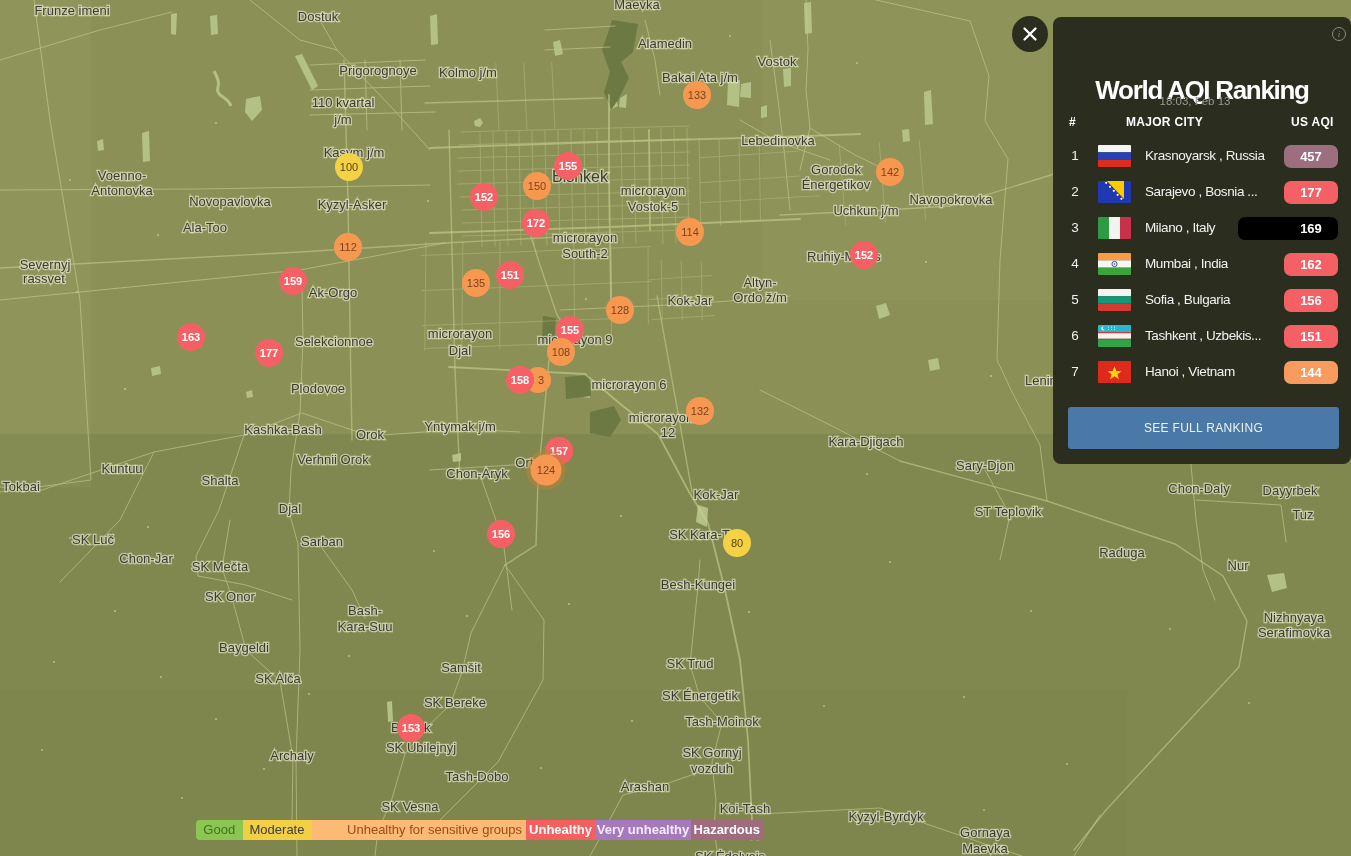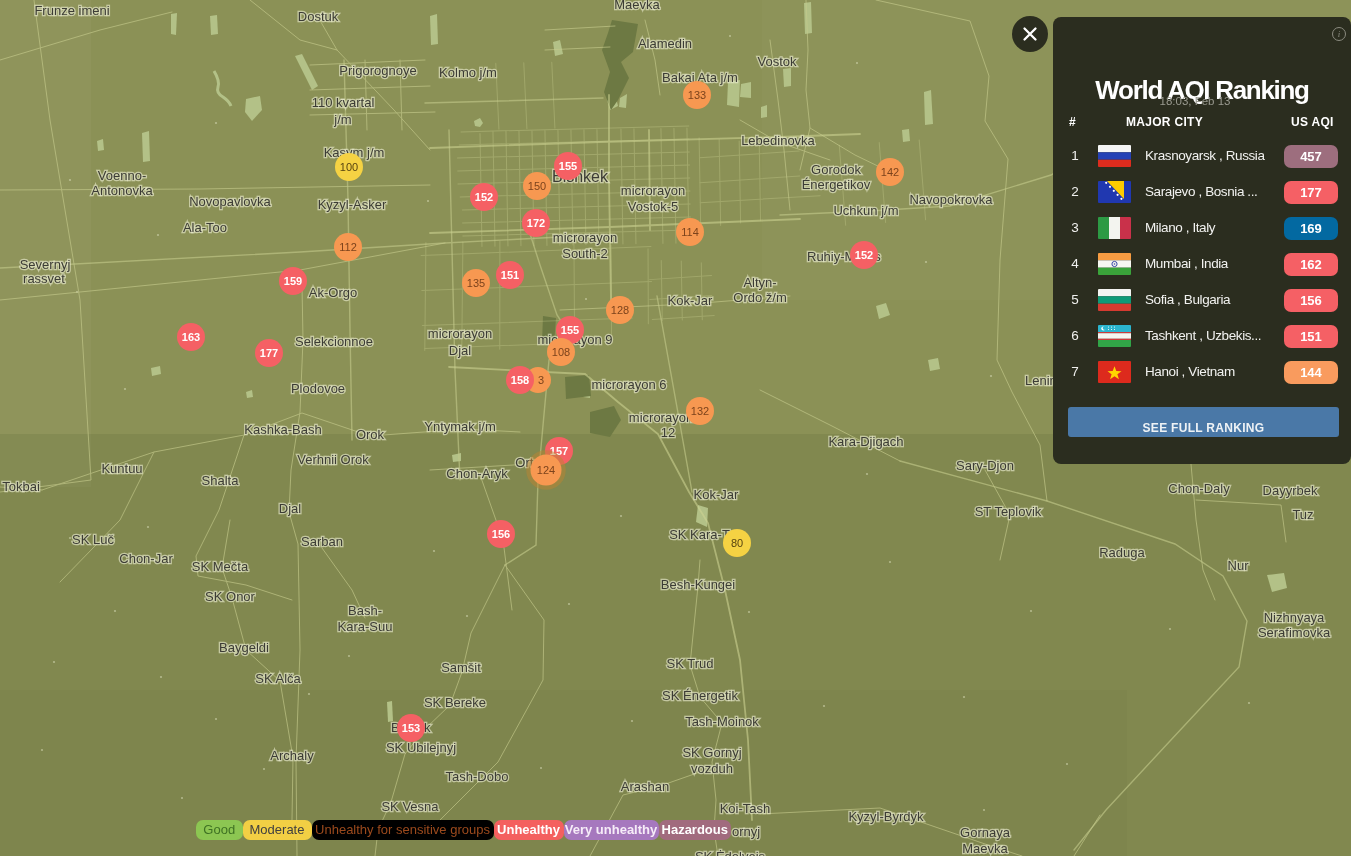--- a/index.html
+++ b/index.html
@@ -19,27 +19,27 @@
   #ptime{position:absolute;left:1053px;top:79px;width:284px;text-align:center;
          color:#9a9a90;font-size:11.5px;margin-top:16px;}
   .phead{position:absolute;color:#fff;font-size:12px;font-weight:700;top:115px;}
   .prow{position:absolute;left:1053px;width:298px;height:36px;}
   .rank{position:absolute;left:12px;top:0;width:20px;text-align:center;line-height:36px;
         color:#f0f0ee;font-size:13.5px;}
   .flag{position:absolute;left:45px;top:7px;width:33px;height:22px;overflow:hidden;border-radius:1px;}
   .city{position:absolute;left:92px;top:0;line-height:36px;color:#f2f2f0;font-size:13.5px;letter-spacing:-0.4px;white-space:nowrap;}
   .pill{position:absolute;right:13px;top:6.5px;width:54px;height:23px;border-radius:7px;
         color:#fff;font-weight:700;font-size:13px;text-align:center;line-height:23px;margin-left:12px;}
-  #seefull{position:absolute;left:1068px;top:407px;width:271px;height:30px;background:#4a78a7;
-        border-radius:3px;color:#eef2f5;font-weight:700;font-size:12px;letter-spacing:0.3px;
+  #seefull{position:absolute;left:1068px;top:407px;width:271px;height:42px;background:#4a78a7;
+        border-radius:3px;color:#eef2f5;font-weight:400;font-size:12px;letter-spacing:0.3px;
         text-align:center;line-height:42px;}
   
   #legend{position:absolute;left:196px;top:820px;height:20px;display:flex;
         border-radius:4px;overflow:hidden;font-size:13px;}
-  #legend div{height:20px;line-height:20px;text-align:center;white-space:nowrap;border-radius:7px;}
+  #legend div{height:20px;line-height:20px;text-align:center;white-space:nowrap;}
 </style>
 </head>
 <body>
 <svg id="map" width="1351" height="856" viewBox="0 0 1351 856">
 
   <rect x="0" y="0" width="91" height="487" fill="#ffffff" opacity="0.035"></rect>
   <rect x="762" y="0" width="589" height="300" fill="#ffffff" opacity="0.02"></rect>
   <rect x="0" y="434" width="1351" height="422" fill="#0a2800" opacity="0.08"></rect>
   <rect x="0" y="690" width="1127" height="166" fill="#000000" opacity="0.02"></rect>
   <g id="patches">
@@ -397,21 +397,21 @@
   <div class="pill" style="background:#f56065;">177</div>
 </div>
 <div class="prow" style="top:210px;">
   <div class="rank">3</div>
   <div class="flag"><svg width="33" height="22">
         <rect width="11" height="22" fill="#2d9a44"></rect>
         <rect x="11" width="11" height="22" fill="#f3f4ef"></rect>
         <rect x="22" width="11" height="22" fill="#c9314a"></rect>
       </svg></div>
   <div class="city">Milano , Italy</div>
-  <div class="pill" style="background:#0369a1;">169</div>
+  <div class="pill" style="background:#000000;padding-left:46px;">169</div>
 </div>
 <div class="prow" style="top:246px;">
   <div class="rank">4</div>
   <div class="flag"><svg width="33" height="22">
         <rect width="33" height="7.3" fill="#f79c42"></rect>
         <rect y="7.3" width="33" height="7.4" fill="#f7f7f2"></rect>
         <rect y="14.7" width="33" height="7.3" fill="#3aa33a"></rect>
         <circle cx="16.5" cy="11" r="2.6" fill="none" stroke="#3948a8" stroke-width="1"></circle>
         <circle cx="16.5" cy="11" r="0.8" fill="#3948a8"></circle>
       </svg></div>
@@ -457,17 +457,17 @@
         <polygon points="16.5,5.2 18.3,10.1 23.5,10.2 19.4,13.3 20.9,18.3 16.5,15.3 12.1,18.3 13.6,13.3 9.5,10.2 14.7,10.1" fill="#ffd600"></polygon>
       </svg></div>
   <div class="city">Hanoi , Vietnam</div>
   <div class="pill" style="background:#f99b5e;">144</div>
 </div>
 <div id="seefull">SEE FULL RANKING</div>
 
 <div id="legend">
   <div style="width:46.5px;background:#8cc652;color:#3e7223;">Good</div>
   <div style="width:69px;background:#f2cf44;color:#404040;">Moderate</div>
-  <div style="width:182px;background:#000000;color:#9c4a1d;">Unhealthy for sensitive groups</div>
+  <div style="width:182px;background:#fdba74;color:#9c4a1d;padding-left:32px;">Unhealthy for sensitive groups</div>
   <div style="width:70px;background:#f4605f;color:#fff;font-weight:600;">Unhealthy</div>
   <div style="width:95px;background:#a678be;color:#f6ecf8;font-weight:600;">Very unhealthy</div>
   <div style="width:72.5px;background:#a16b7e;color:#fff;font-weight:600;">Hazardous</div>
 </div>
 
 </body></html>

